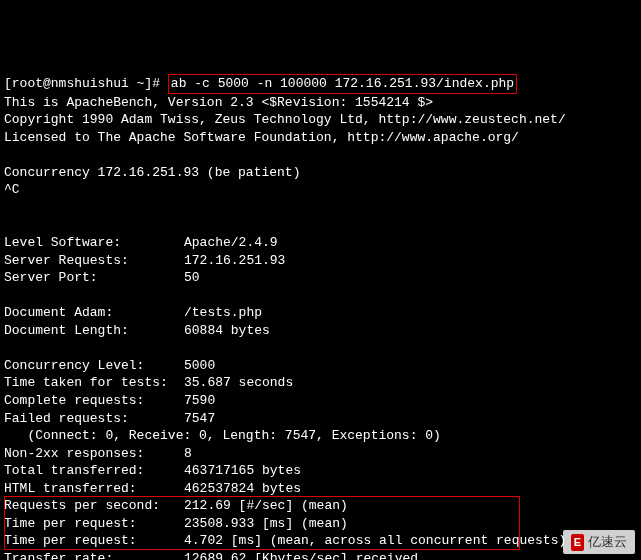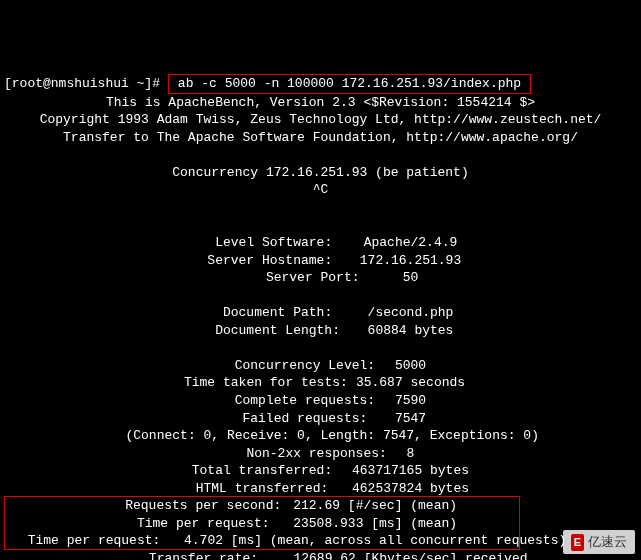--- a/index.html
+++ b/index.html
@@ -16,35 +16,35 @@
       position: relative;
       white-space: pre;
     }
     .prompt { display: inline; }
     .boxed-red {
       border: 1px solid #d00;
       box-sizing: border-box;
     }
     .cmdbox {
       display: inline-block;
-      padding: 0 9px;
+      padding: 0 2px;
       text-align: center;
     }
     .statbox-wrap {
       position: relative;
       display: inline-block;
     }
     .statbox {
       position: absolute;
       left: 0;
       border: 1px solid #d00;
       box-sizing: border-box;
       pointer-events: none;
     }
-    .row { display: block; text-align: center; }
+    .row { display: block; }
     .label { display: inline-block; width: 180px; }
     .val { display: inline; }
     .watermark {
       position: absolute;
       right: 6px;
       bottom: 6px;
       background: rgba(255,255,255,0.82);
       color: #333;
       font-family: Arial, sans-serif;
       font-size: 13px;
@@ -62,25 +62,25 @@
       padding: 1px 3px;
       border-radius: 2px;
     }
   </style>
 </head>
 <body>
 
 
 
 <span class="prompt">[root@nmshuishui ~]# </span><span class="boxed-red cmdbox"><span>ab -c 5000 -n 100000 172.16.251.93/index.php</span></span>
-<span class="row">This is ApacheBench, Version 2.3 &lt;$Revision: 1554214 $&gt;</span><span class="row">Copyright 1993 Adam Twiss, Zeus Technology Ltd, http://www.zeustech.net/</span><span class="row">Transfer to The Apache Software Foundation, http://www.apache.org/</span>
+<span class="row">This is ApacheBench, Version 2.3 &lt;$Revision: 1554214 $&gt;</span><span class="row">Copyright 1990 Adam Twiss, Zeus Technology Ltd, http://www.zeustech.net/</span><span class="row">Licensed to The Apache Software Foundation, http://www.apache.org/</span>
 <span class="row">Concurrency 172.16.251.93 (be patient)</span><span class="row">^C</span>
 
-<span class="row"><span class="label">Level Software:</span><span class="val">Apache/2.4.9</span></span><span class="row"><span class="label">Server Hostname:</span><span class="val">172.16.251.93</span></span><span class="row"><span class="label">Server Port:</span><span class="val">50</span></span>
-<span class="row"><span class="label">Document Path:</span><span class="val">/second.php</span></span><span class="row"><span class="label">Document Length:</span><span class="val">60884 bytes</span></span>
+<span class="row"><span class="label">Level Software:</span><span class="val">Apache/2.4.9</span></span><span class="row"><span class="label">Server Requests:</span><span class="val">172.16.251.93</span></span><span class="row"><span class="label">Server Port:</span><span class="val">50</span></span>
+<span class="row"><span class="label">Document Adam:</span><span class="val">/tests.php</span></span><span class="row"><span class="label">Document Length:</span><span class="val">60884 bytes</span></span>
 <span class="row"><span class="label">Concurrency Level:</span><span class="val">5000</span></span><span class="row"><span class="label">Time taken for tests:</span><span class="val">35.687 seconds</span></span><span class="row"><span class="label">Complete requests:</span><span class="val">7590</span></span><span class="row"><span class="label">Failed requests:</span><span class="val">7547</span></span><span class="row">   (Connect: 0, Receive: 0, Length: 7547, Exceptions: 0)</span><span class="row"><span class="label">Non-2xx responses:</span><span class="val">8</span></span><span class="row"><span class="label">Total transferred:</span><span class="val">463717165 bytes</span></span><span class="row"><span class="label">HTML transferred:</span><span class="val">462537824 bytes</span></span><span class="statbox-wrap"><span class="statbox boxed-red" style="top:-1px;left:0;width:516px;height:54px;"></span><span class="row"><span class="label">Requests per second:</span><span class="val">212.69 [#/sec] (mean)</span></span><span class="row"><span class="label">Time per request:</span><span class="val">23508.933 [ms] (mean)</span></span><span class="row"><span class="label">Time per request:</span><span class="val">4.702 [ms] (mean, across all concurrent requests)</span></span></span>
 <span class="row"><span class="label">Transfer rate:</span><span class="val">12689.62 [Kbytes/sec] received</span></span>
 
 
 <div class="watermark">
   <span class="e">E</span>
   <span>亿速云</span>
 </div>
 
 

